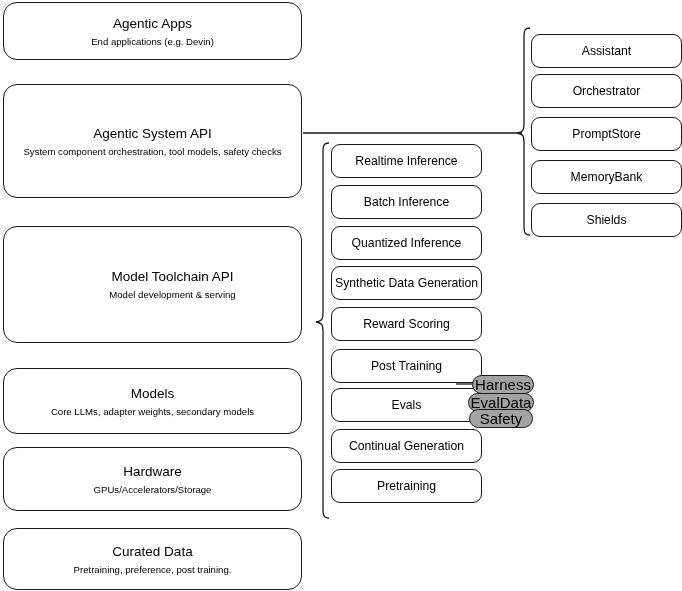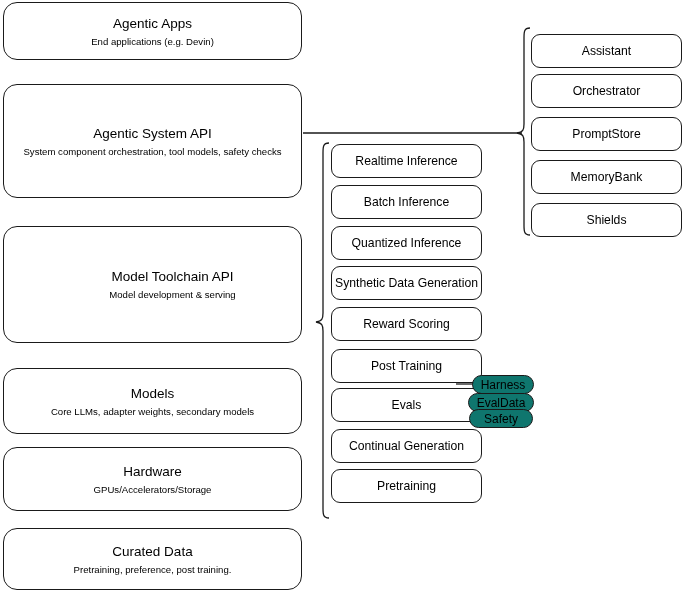--- a/index.html
+++ b/index.html
@@ -60,26 +60,26 @@
     border-radius: 9px;
     left: 530px;
     width: 151px;
     height: 34px;
     font-size: 12.2px;
   }
   .pill {
     position: absolute;
     box-sizing: border-box;
     border: 1.3px solid #1a1a1a;
-    background: #0f766e;
+    background: #a3a3a3;
     border-radius: 999px;
     display: flex;
     align-items: center;
     justify-content: center;
-    font-size: 12px;
+    font-size: 15px;
     height: 19px;
   }
   svg.conn {
     position: absolute;
     left: 0;
     top: 0;
     width: 682px;
     height: 591px;
     overflow: visible;
     pointer-events: none;

